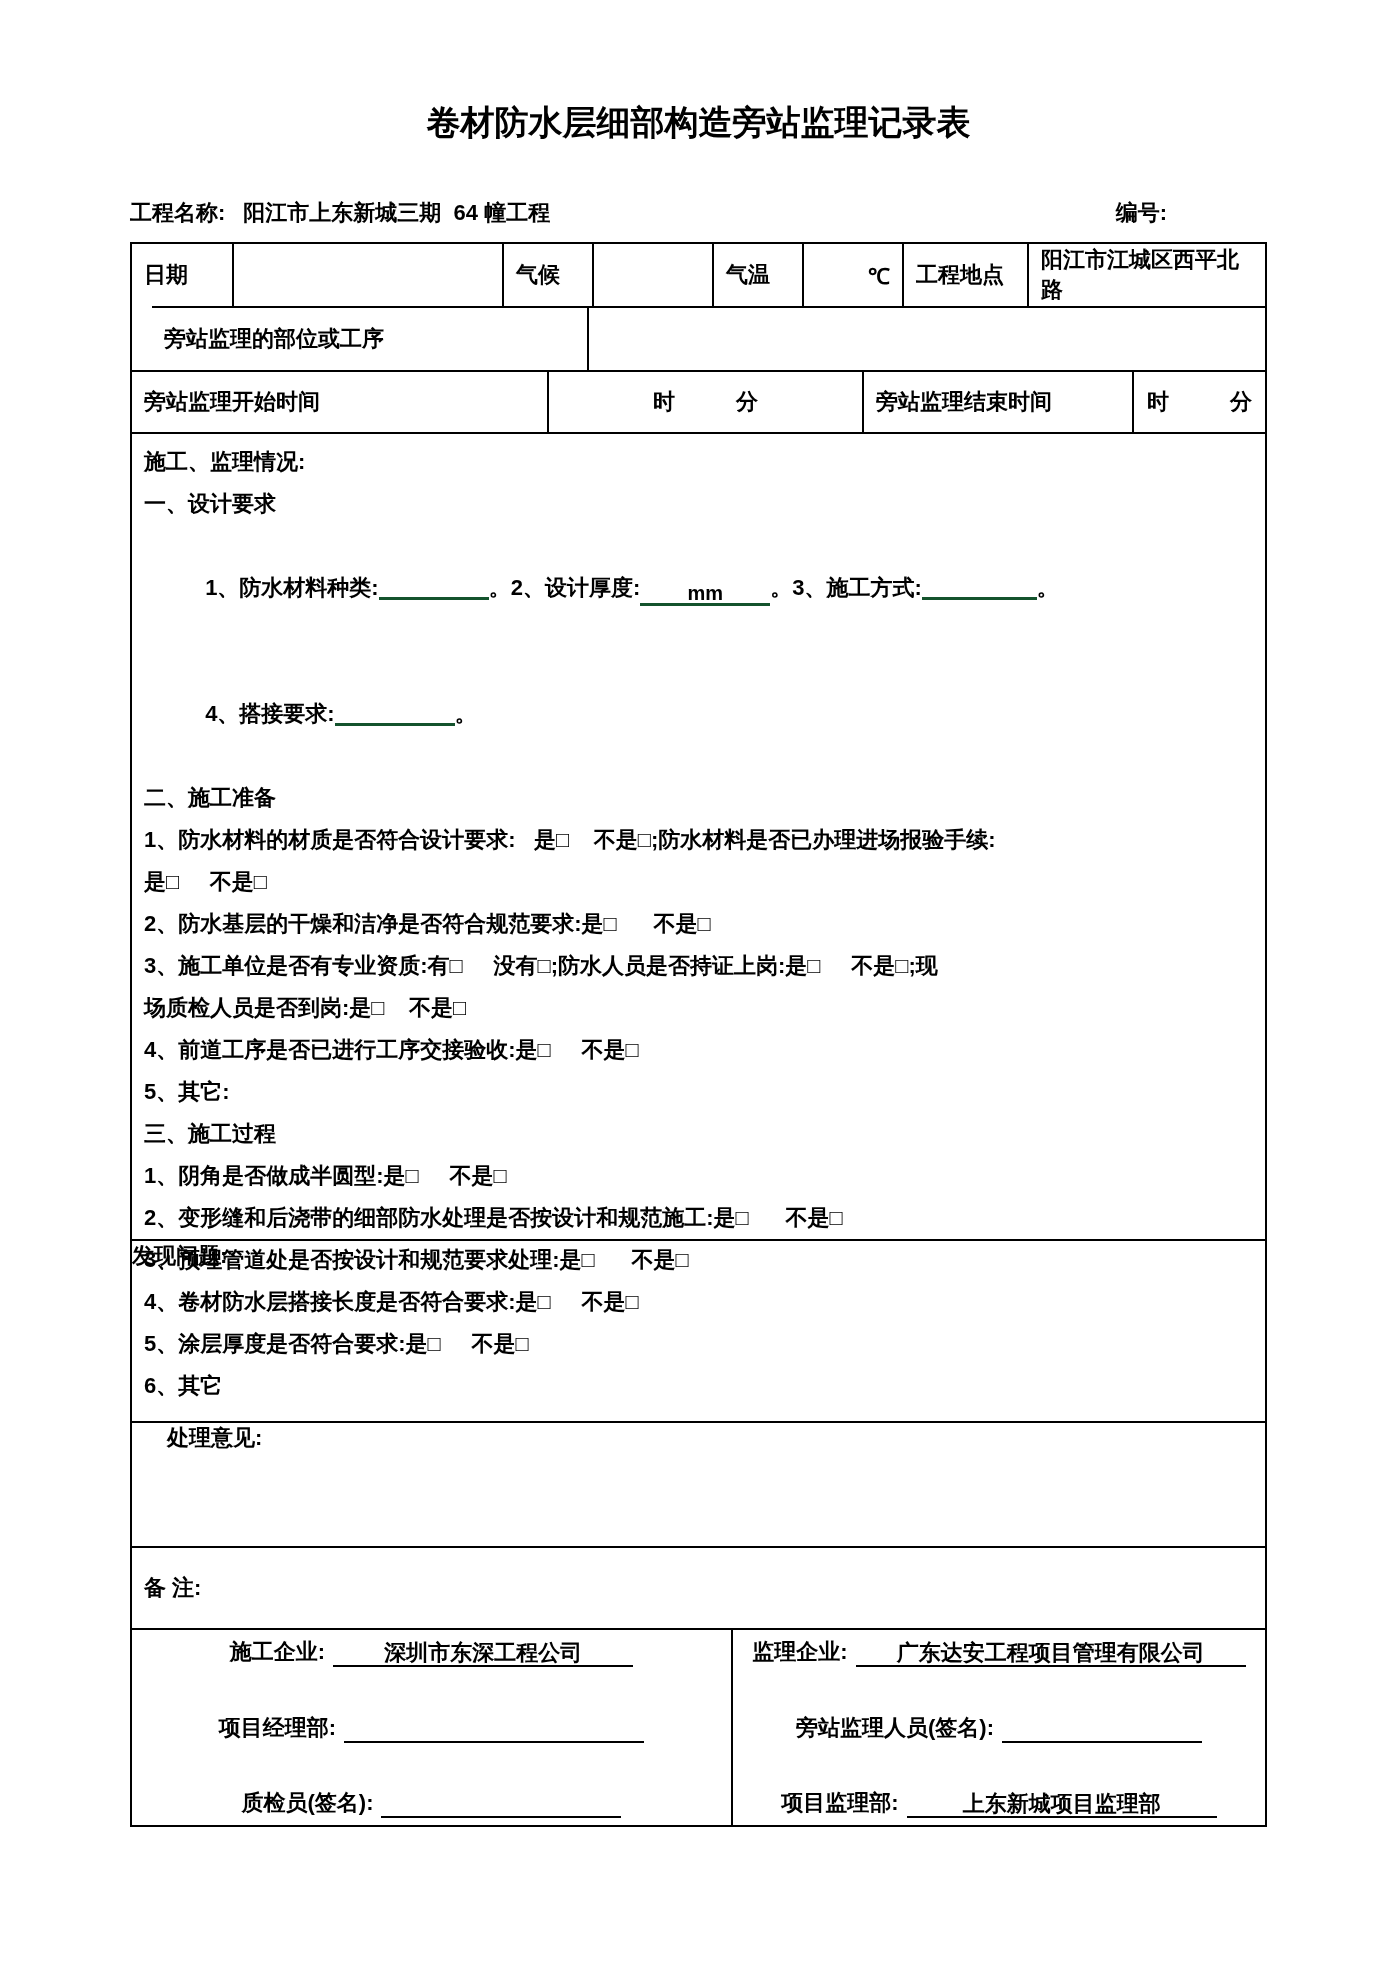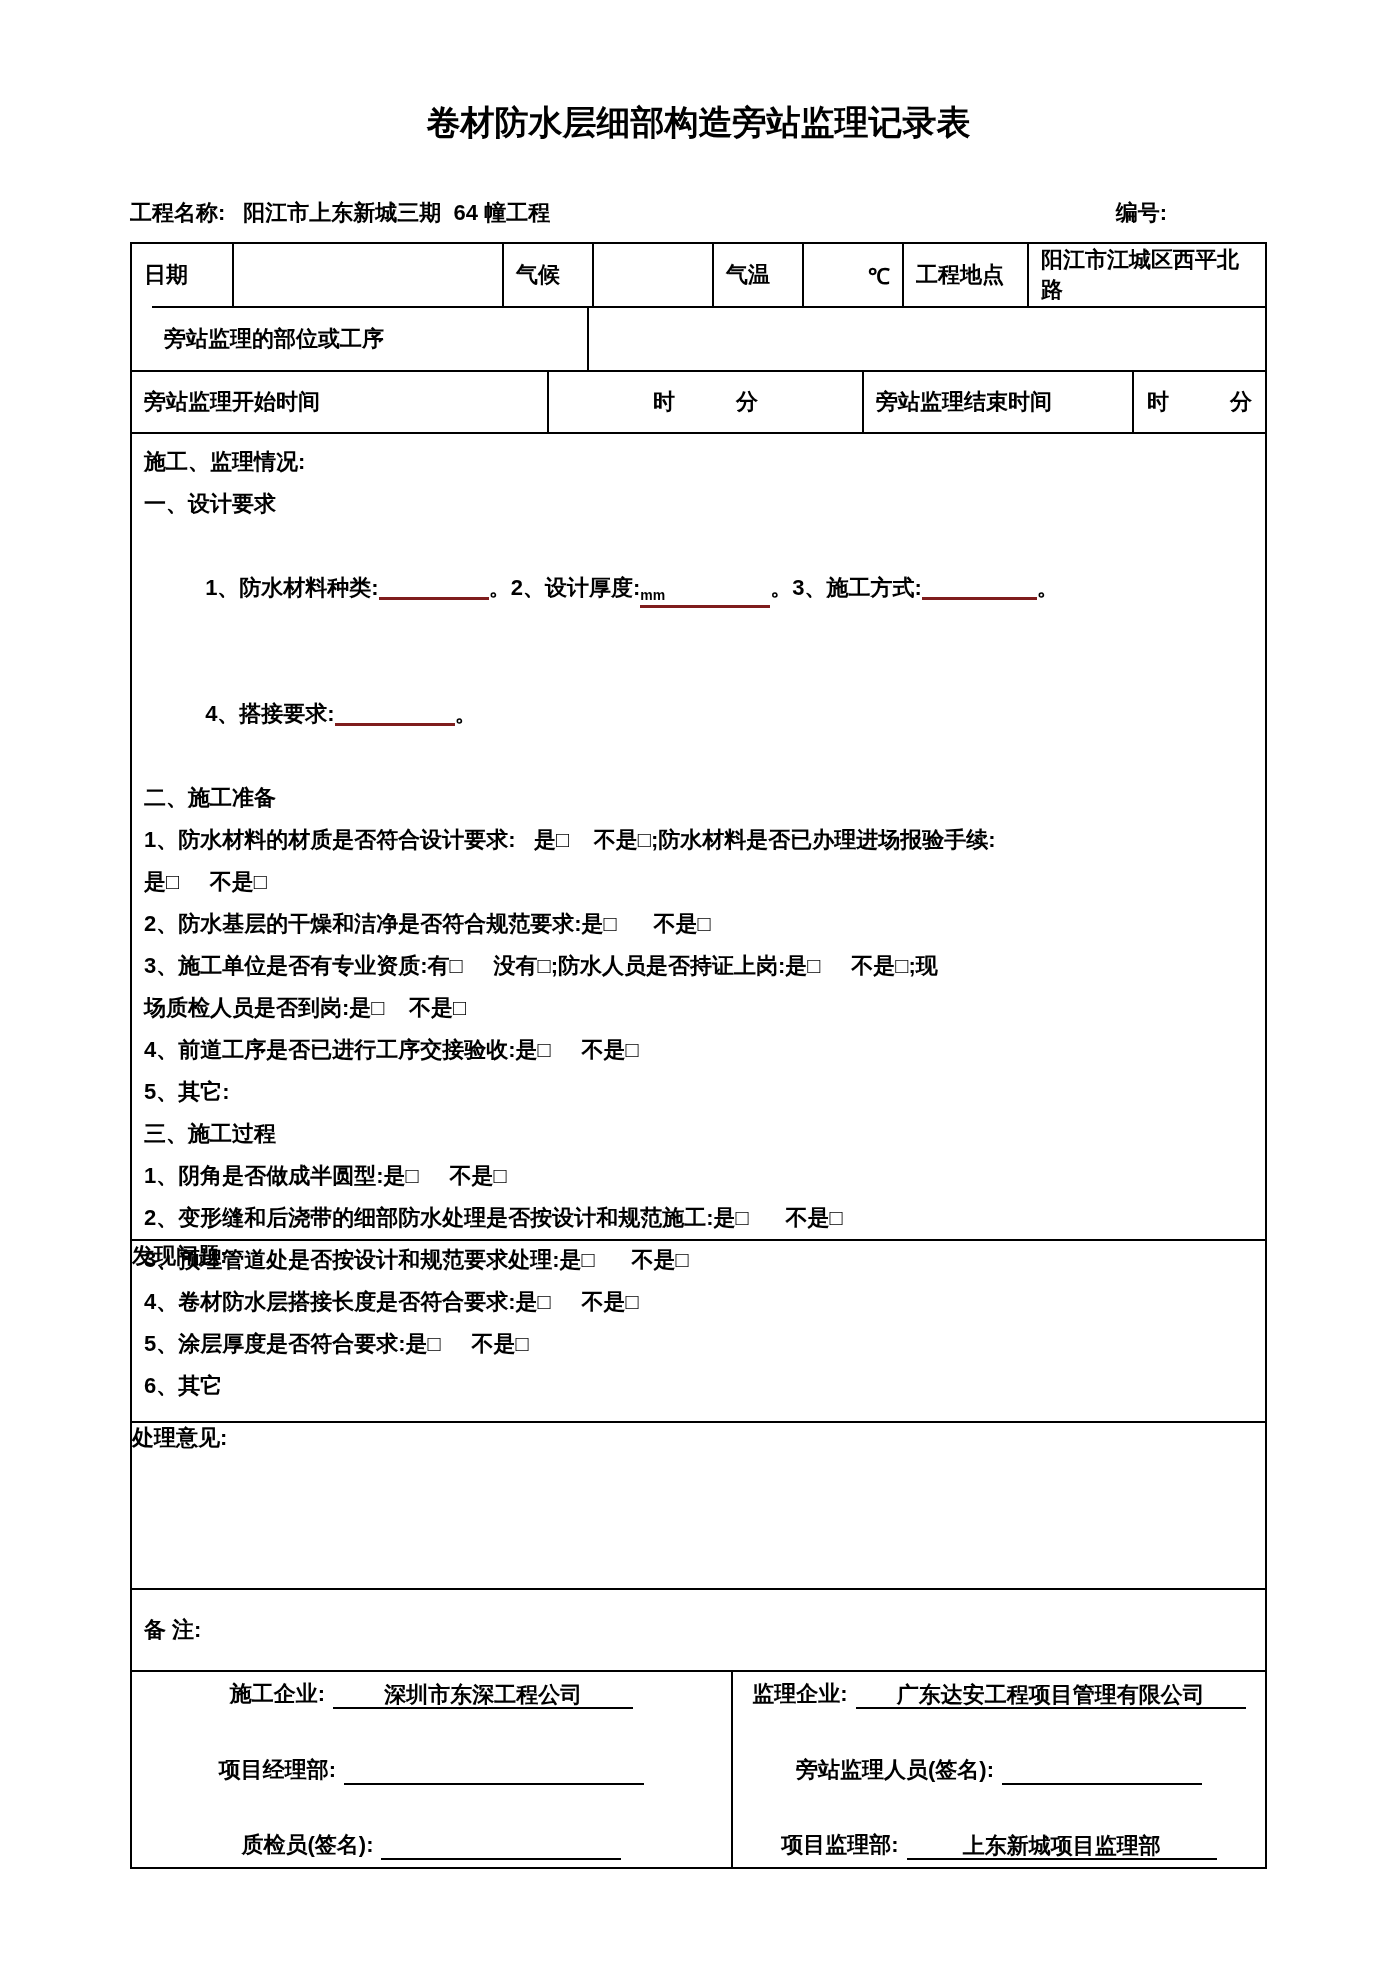--- a/index.html
+++ b/index.html
@@ -68,38 +68,39 @@
     height: 805px;
     padding: 7px 12px 0 12px;
   }
   .sit-line {
     font-size: 22px;
     line-height: 42px;
     white-space: pre-wrap;
   }
   .blank {
     display: inline-block;
-    border-bottom: 3px solid #7f1d1d;
+    border-bottom: 3px solid #14532d;
     height: 26px;
     vertical-align: -5px;
-    font-size: 14px;
+    text-align: center;
+    font-size: 20px;
     line-height: 26px;
   }
   .bw110 { width: 110px; }
   .bw130 { width: 130px; }
   .bw115 { width: 115px; }
   .bw120 { width: 120px; }
   .area-cell {
     flex: 1 1 auto;
     display: block;
     padding: 0;
     font-size: 22px;
   }
   .h180 { height: 180px; }
-  .h165 { height: 165px; }
+  .h165 { height: 123px; margin-left: 35px; }
   .h80  { height: 80px; display: flex; align-items: center; }
   .remark-cell { flex: 1 1 auto; padding: 0 12px; font-size: 22px; }
   
   .sig-cell {
     display: flex;
     flex-direction: column;
     justify-content: space-evenly;
     height: 195px;
     padding: 6px 12px;
     gap: 44px;

